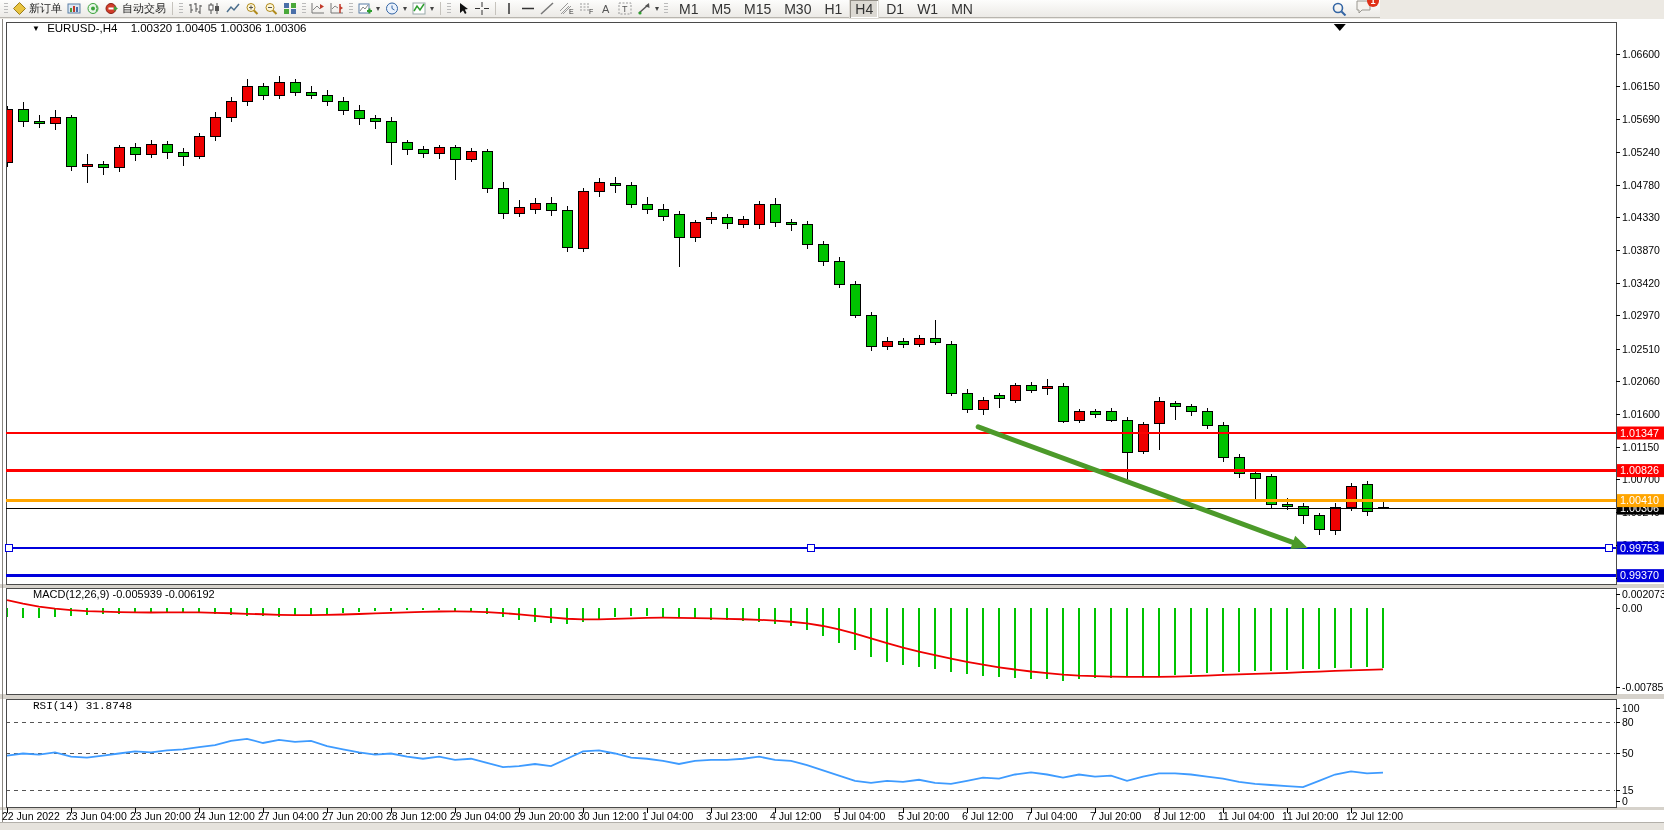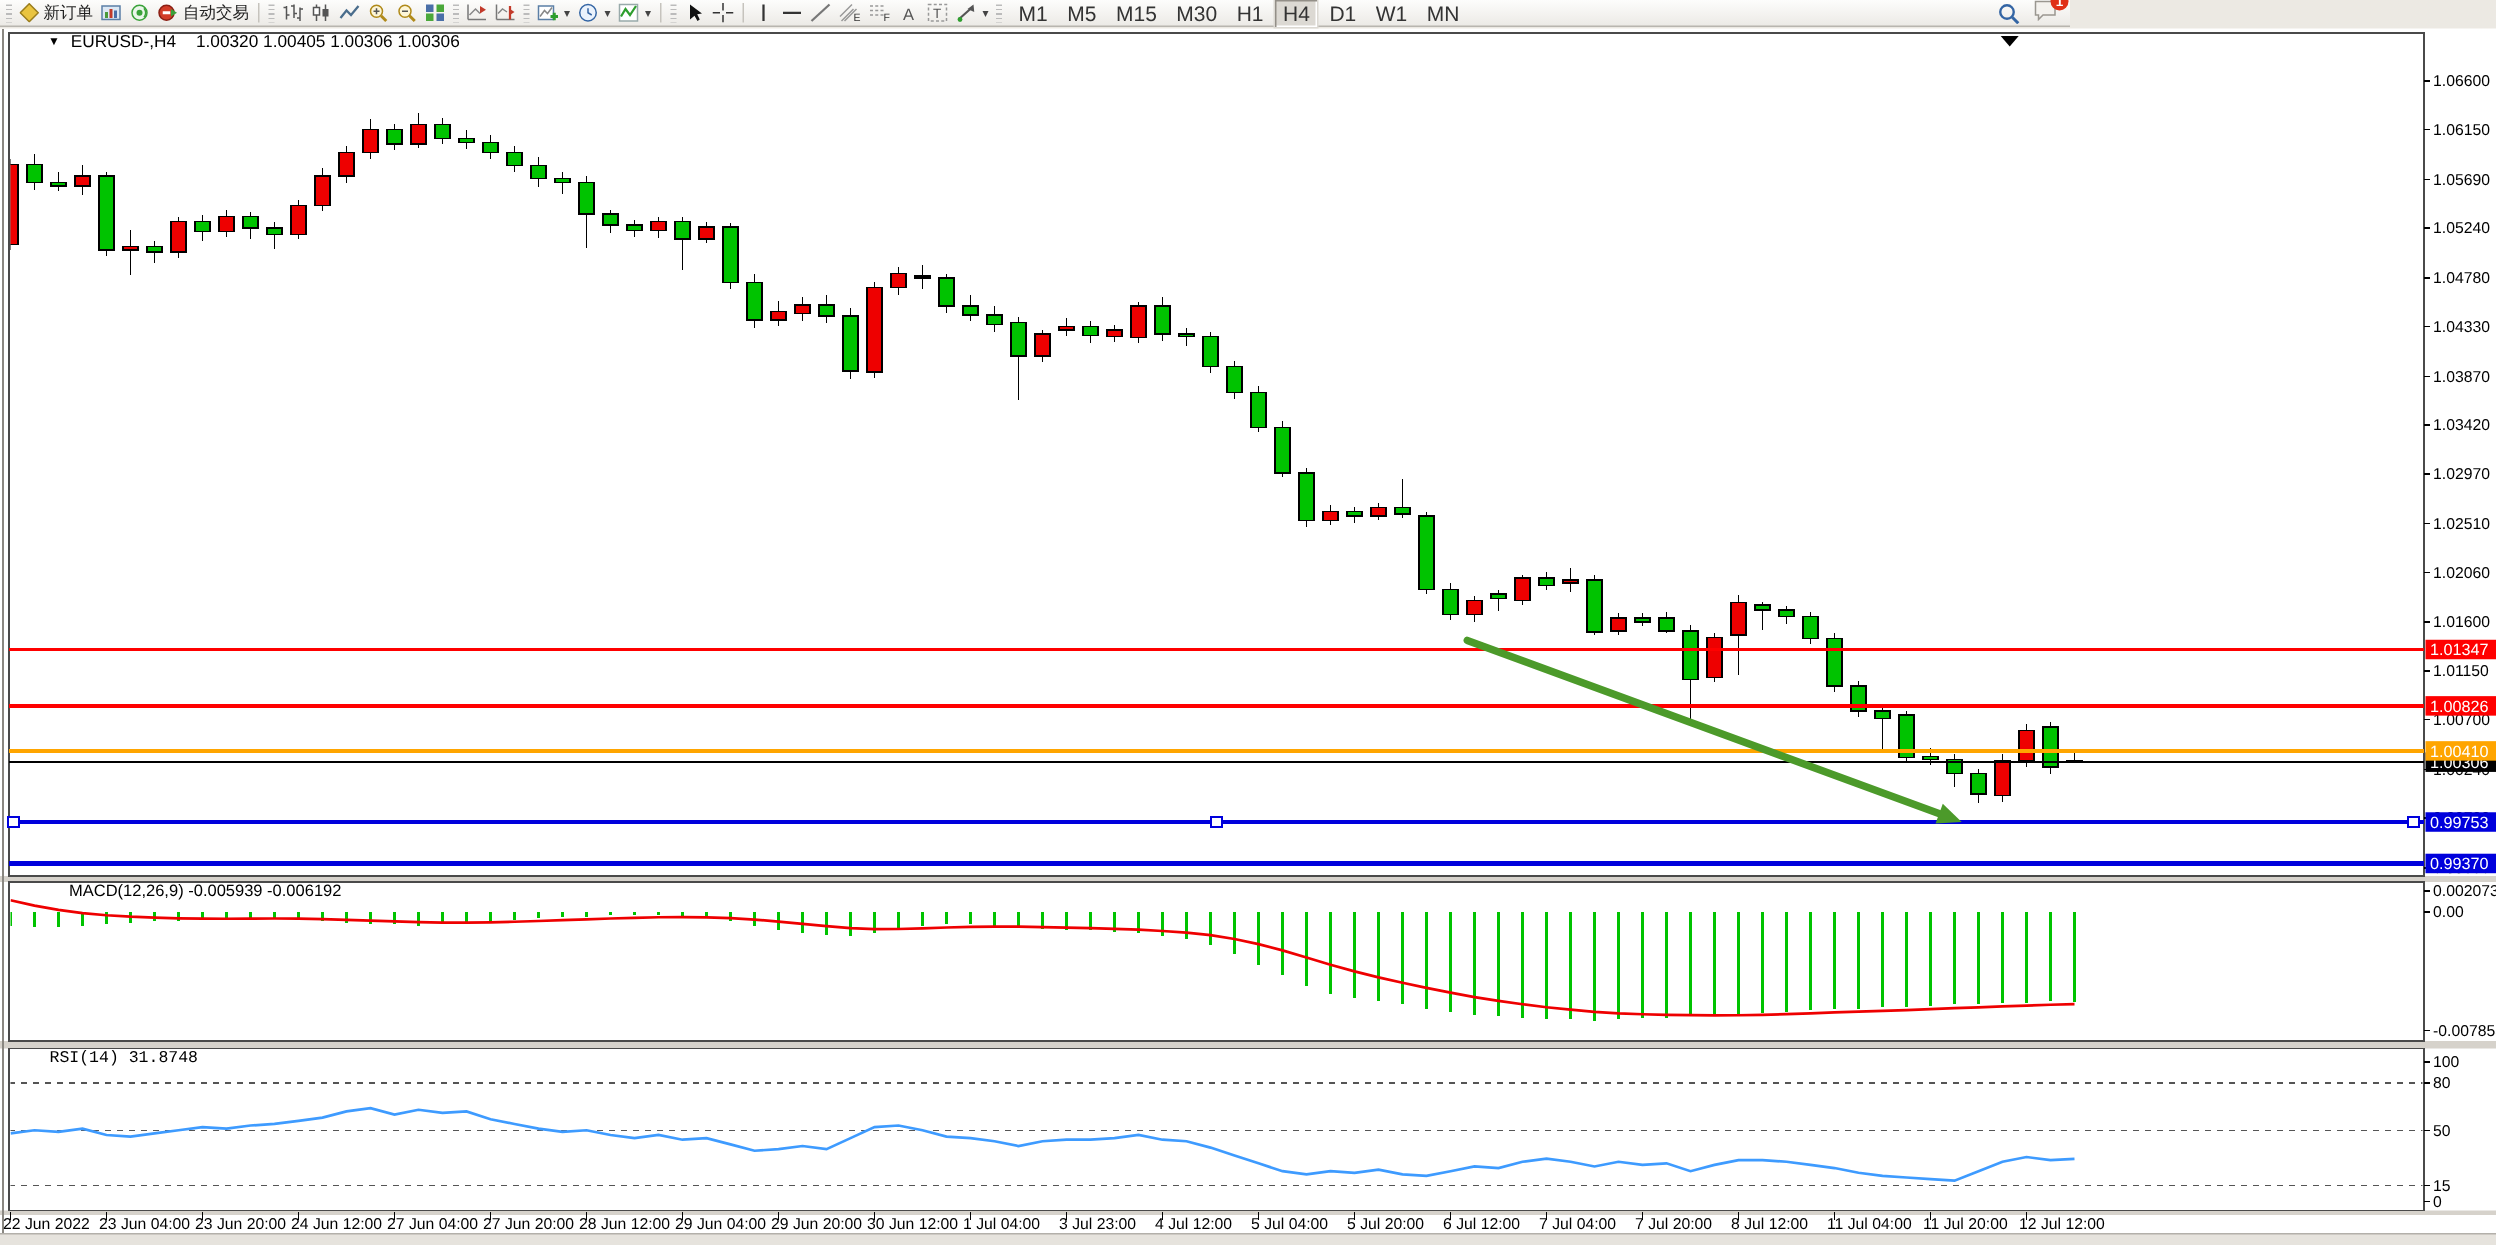--- a/index.html
+++ b/index.html
@@ -15,21 +15,21 @@
   .tf{font-size:14px;color:#333;padding:1px 5px;border:1px solid transparent;cursor:default;}
   .tf.active{background:#dcd9d3;box-shadow:inset 1px 1px 0 #938f88, inset -1px -1px 0 #fff;text-align:right;}
   #tb-right{margin-left:auto;display:flex;align-items:center;gap:6px;padding-right:8px;}
   #badge{position:absolute;top:-4px;right:-7px;background:#e03018;color:#fff;border-radius:50%;width:12px;height:12px;font-size:9px;line-height:12px;text-align:center;font-weight:bold;}
   #chat-wrap{position:relative;}
   .ovl{position:absolute;z-index:10;color:#000;padding-left:24px;}
   #title{left:8px;top:22px;font-size:11.5px;}
   #title .sym{margin-left:4px;}
   #title .ohlc{margin-left:10px;}
   #title .caret2{font-size:8px;vertical-align:1px;color:#000;}
-  #macd-label{left:22px;top:588px;font-size:11px;text-align:right;}
+  #macd-label{left:9px;top:588px;font-size:11px;text-align:right;}
   #rsi-label{left:9px;top:700px;font-size:11px;font-family:Liberation Mono, monospace;}
   #bottom-strip{position:absolute;left:0;top:822px;width:1664px;height:8px;background:#e6e3dd;border-top:1px solid #b3b0aa;}
 </style>
 </head>
 <body>
 
 <div id="toolbar">
   <span class="grip"></span>
   <button class="tb">
     <svg width="13" height="13">

